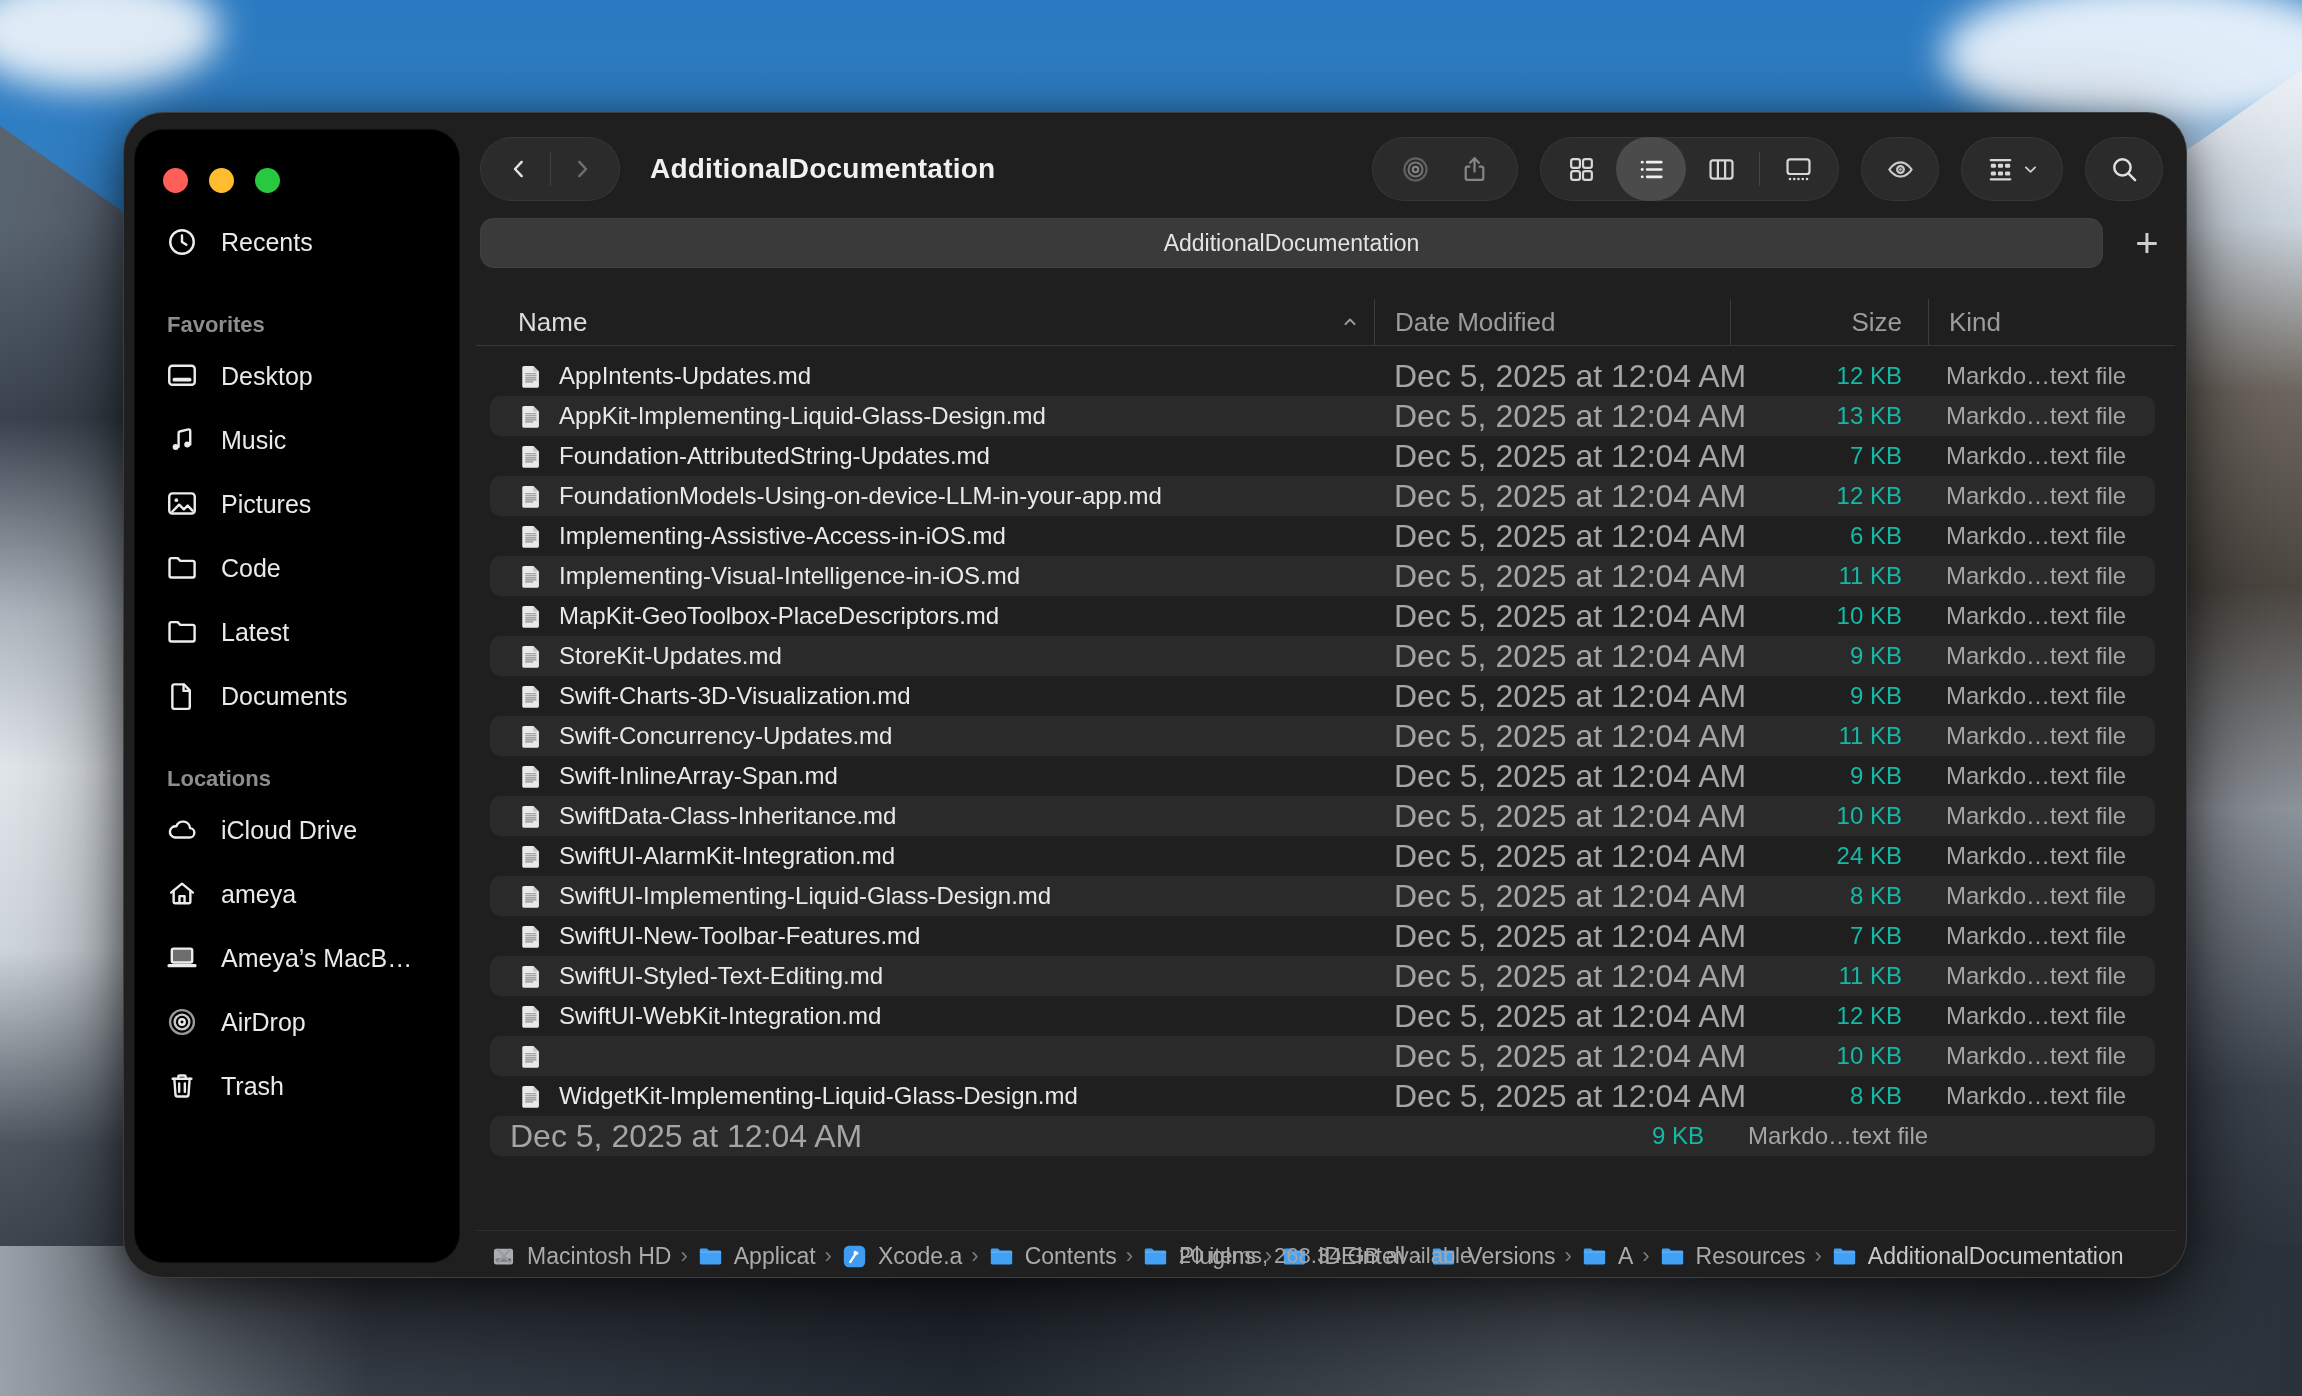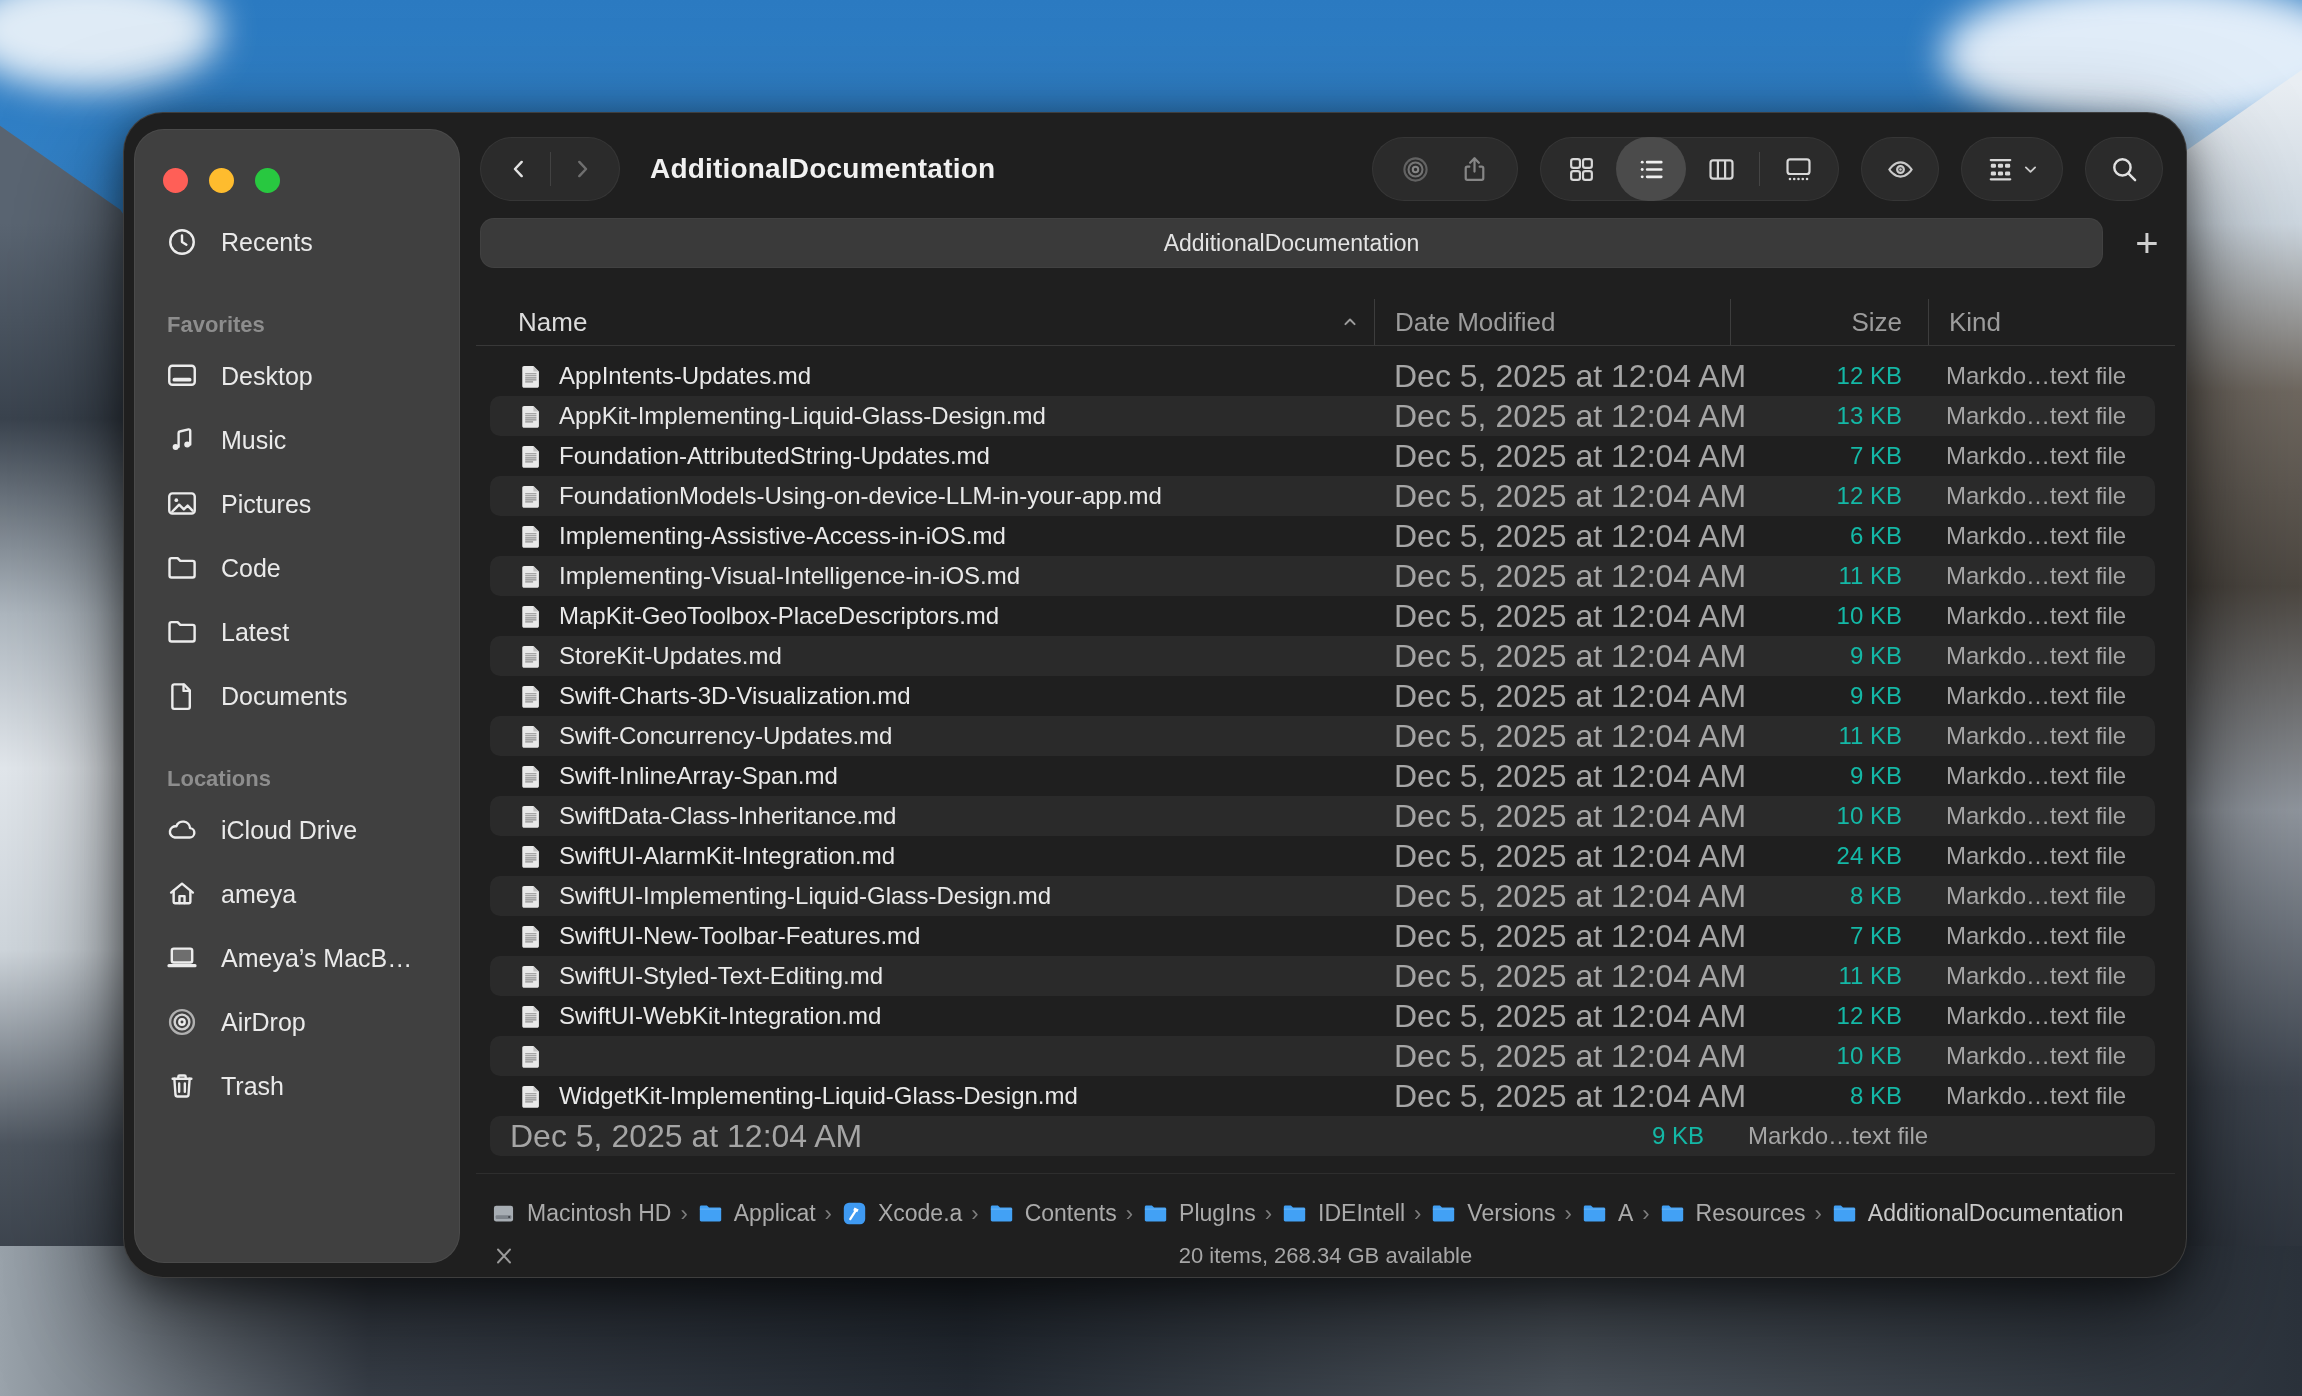--- a/index.html
+++ b/index.html
@@ -23,21 +23,21 @@
     background:linear-gradient(90deg,#9aa3ab 0%,#3a414b 16%,#262d36 42%,#4e565f 68%,#2b323b 100%); }
 
   
   .window { position:absolute; left:123px; top:112px; width:2064px; height:1166px;
     background:#1f1f1f; border-radius:40px; overflow:hidden;
     border:1px solid rgba(255,255,255,.14);
     box-shadow:0 50px 120px rgba(0,0,0,.6), 0 10px 40px rgba(0,0,0,.5); }
 
   
   .sidebar { position:absolute; left:10px; top:16px; width:326px; height:1134px;
-    background:#404040; border-radius:30px; border:1px solid rgba(255,255,255,.055);text-decoration:underline; }
+    background:#000000; border-radius:30px; border:1px solid rgba(255,255,255,.055);text-decoration:underline; }
   .lights { position:absolute; top:38px; left:28px; display:flex; gap:21px; }
   .light { width:25px; height:25px; border-radius:50%; }
   .side-list { position:absolute; top:80px; left:0; right:0; padding:0 16px 0 30px; }
   .side-item { display:flex; align-items:center; gap:22px; height:64px;
     color:#eaeaea; font-size:25px; border-radius:14px; }
   .side-item .icon { width:34px; height:34px; flex:0 0 34px; }
   .icon svg { width:100%; height:100%; display:block; }
   .side-header { margin:38px 0 6px 2px; color:#8d8d8d; font-size:22px; font-weight:700; }
 
   
@@ -88,23 +88,23 @@
   .rows { position:absolute; top:243px; left:14px; right:20px; }
   .row { height:40px; border-radius:10px; }
   .row.alt { background:#2a2a2a; }
   .name-cell { display:flex; align-items:center; gap:14px; padding-left:28px;
     color:#e9e9e9; font-size:24px; white-space:nowrap; overflow:hidden; }
   .file-icon { width:27px; height:27px; flex:0 0 27px; }
   .date-cell { padding-left:20px; color:#a5a5a5; font-size:32px; white-space:nowrap; }
   .size-cell { text-align:right; padding-right:26px; color:#14b8a6; font-size:24px; }
   .kind-cell { padding-left:18px; color:#a5a5a5; font-size:24px; white-space:nowrap; }
 
-  .pathbar { position:absolute; top:1060px; left:0; right:0; height:54px;
+  .pathbar { position:absolute; top:1117px; left:0; right:0; height:54px;
     border-top:1px solid rgba(255,255,255,.07);
-    display:flex; align-items:flex-end; padding:0 14px; overflow:hidden; }
+    display:flex; align-items:flex-start; padding:12px 14px; overflow:hidden; }
   .pseg { display:flex; align-items:center; gap:10px; font-size:23px; color:#ababab; white-space:nowrap; }
   .pseg:last-of-type .plabel { color:#c9c9c9; }
   .psi { width:27px; height:27px; flex:0 0 27px; }
   .psep { margin:0 9px; color:#7d7d7d; font-size:22px; }
 
   .statusbar { position:absolute; top:1120px; left:0; right:0; height:46px;
     display:flex; align-items:center; justify-content:center;
     font-size:22px; color:#a6a6a6; }
   .status-x { position:absolute; left:16px; width:24px; height:24px; }
 </style>

